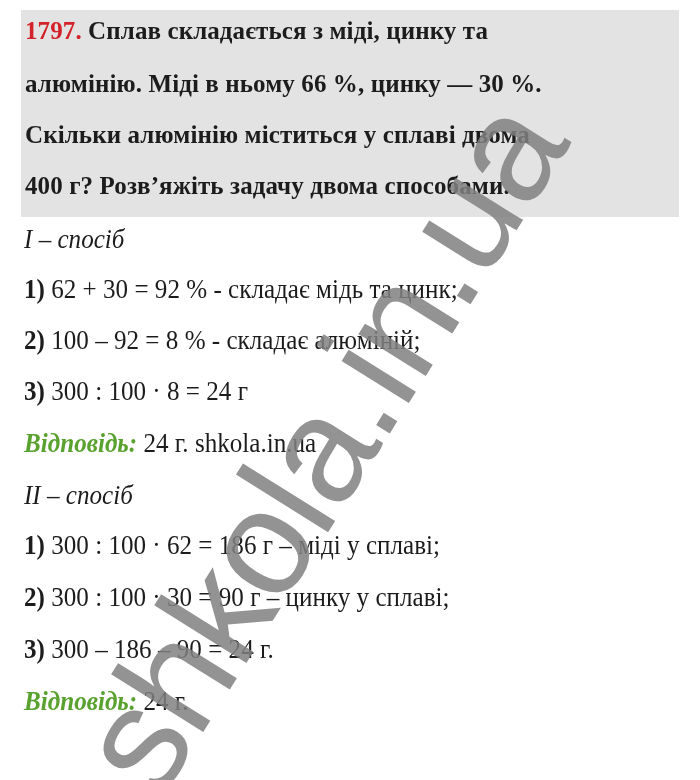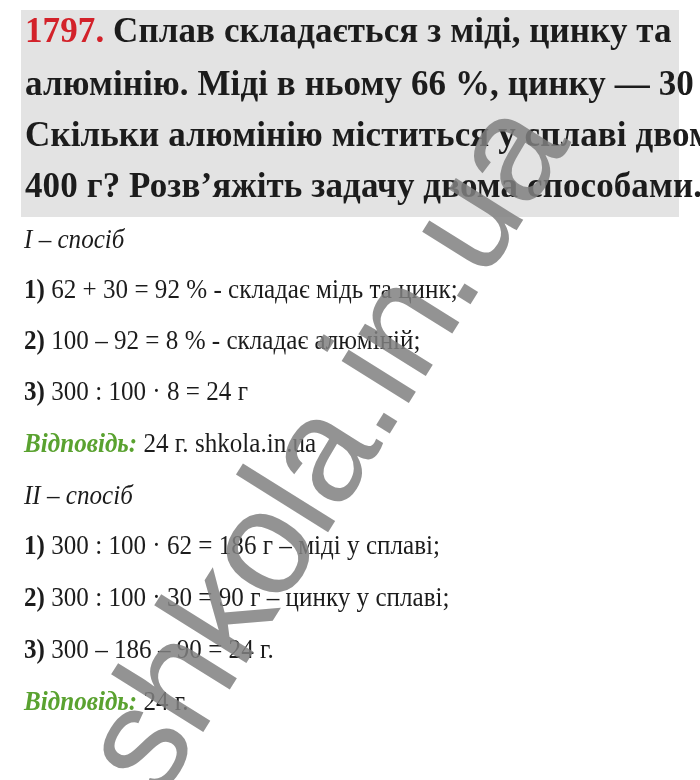--- a/index.html
+++ b/index.html
@@ -20,21 +20,21 @@
       left: 21px;
       top: 10px;
       width: 658px;
       height: 207px;
       background: #e3e3e3;
     }
     .problem-line {
       position: absolute;
       left: 25px;
       font-weight: bold;
-      font-size: 35px;
+      font-size: 25px;
       line-height: 30px;
       white-space: nowrap;
       color: #1c1c1c;
       letter-spacing: 0.1px;
     }
     .problem-number {
       color: #d3222a;
     }
     .line {
       position: absolute;

